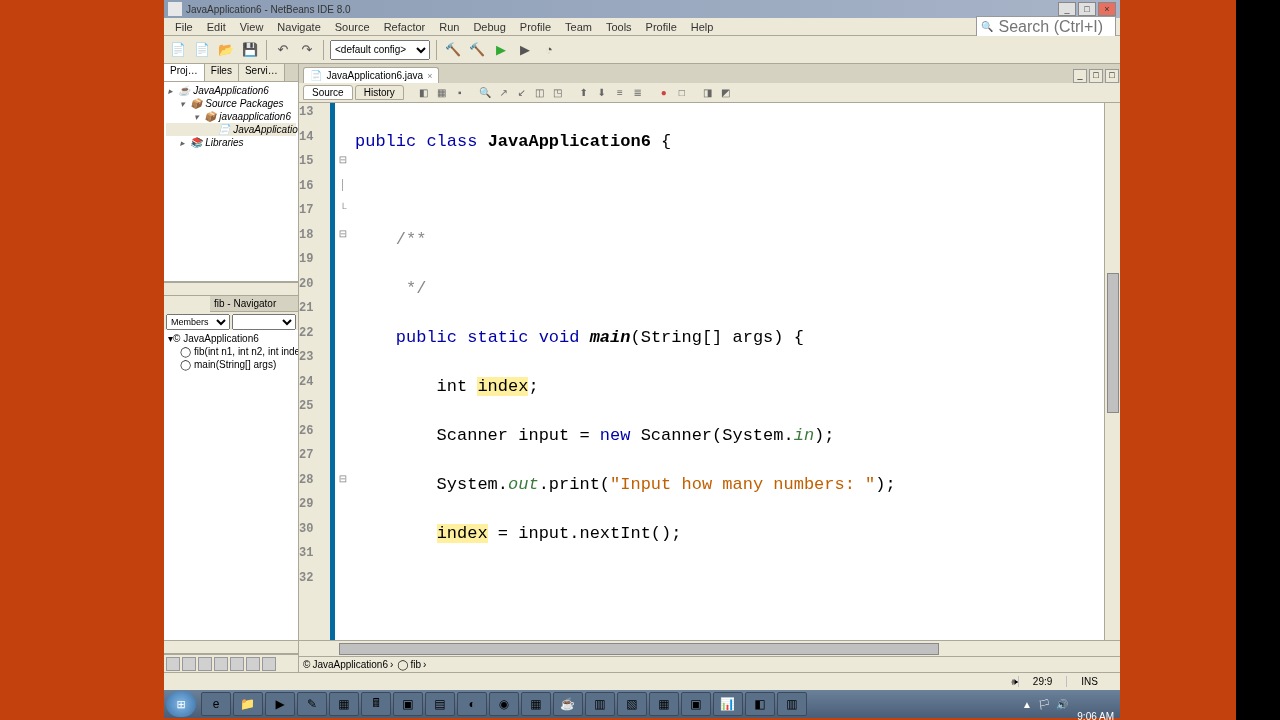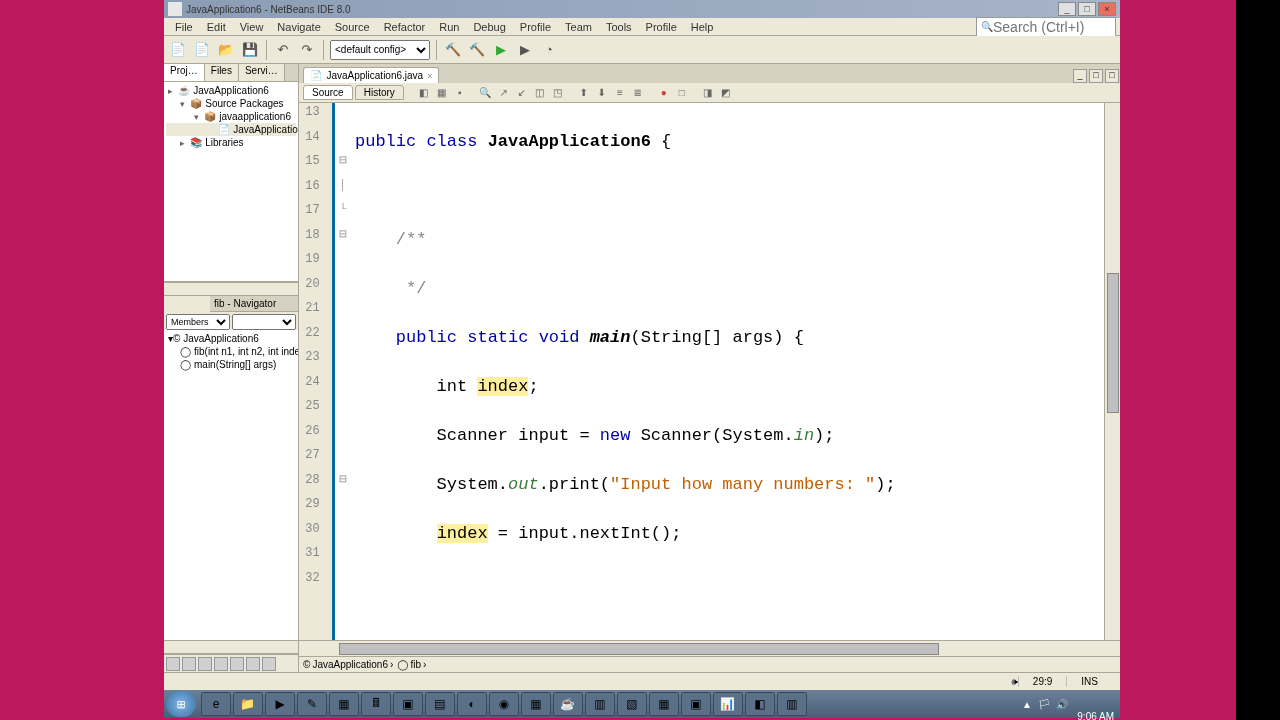--- a/index.html
+++ b/index.html
@@ -1,39 +1,39 @@
 <!DOCTYPE html>
 <html><head>
 <meta charset="utf-8">
 <style>
 * { margin: 0; padding: 0; box-sizing: border-box; }
 body { font-family: Tahoma, Arial, sans-serif; font-size: 11px; background: #000; overflow: hidden; }
-.screen { width: 1236px; height: 720px; position: relative; background: #be185d; }
+.screen { width: 1236px; height: 720px; position: relative; background: #c2410c; }
 .desktop { position: absolute; left: 164px; top: 0; width: 956px; height: 690px; background: #d4d0c8; display: flex; flex-direction: column; }
 .titlebar { height: 18px; background: linear-gradient(to right, #8b9db5, #a8b4c8); color: #333; display: flex; align-items: center; padding: 0 4px; font-size: 10px; }
 .titlebar .icon { width: 14px; height: 14px; background: #e8e8e8; margin-right: 4px; }
 .titlebar .spacer { flex: 1; }
 .titlebar .winbtn { width: 18px; height: 14px; background: #e0e0e0; border: 1px solid #888; margin-left: 2px; font-size: 9px; text-align: center; line-height: 12px; }
 .titlebar .winbtn.close { background: #e87060; }
 .menubar { height: 18px; background: #ece9d8; border-bottom: 1px solid #aca899; display: flex; align-items: center; padding: 0 4px; }
 .menubar .menu-item { padding: 1px 7px; font-size: 11px; color: #333; cursor: pointer; }
 .menubar .search { margin-left: auto; display: flex; align-items: center; border: 1px solid #999; background: #fff; padding: 1px 4px; width: 140px; }
 .menubar .search .mag { width: 12px; font-size: 10px; color: #666; }
-.menubar .search input { border: none; font-size: 14px; width: 110px; outline: none; color: #888; }
+.menubar .search input { border: none; font-size: 16px; width: 110px; outline: none; color: #888; text-align: right; }
 .toolbar { height: 28px; background: #ece9d8; border-bottom: 1px solid #aca899; display: flex; align-items: center; padding: 0 4px; gap: 4px; }
 .toolbar .tbtn { width: 20px; height: 20px; background: #ece9d8; border: 1px solid transparent; font-size: 13px; color: #555; display: flex; align-items: center; justify-content: center; }
 .toolbar .sep { width: 1px; height: 20px; background: #aca899; margin: 0 2px; }
 .toolbar select { font-size: 10px; height: 20px; width: 100px; }
 .main { flex: 1; display: flex; overflow: hidden; }
 .left-panel { width: 135px; background: #ece9d8; border-right: 1px solid #aca899; display: flex; flex-direction: column; }
 .proj-tabs { height: 18px; background: #d6d2c2; border-bottom: 1px solid #aca899; display: flex; font-size: 10px; }
 .proj-tabs .ptab { padding: 1px 6px; border-right: 1px solid #aca899; background: #ece9d8; }
 .proj-tabs .ptab.active { background: #fff; }
 .tree { flex: 0 0 auto; background: #fff; border-bottom: 1px solid #aca899; padding: 2px; font-size: 10px; height: 200px; overflow: hidden; }
-.tree .node { padding: 1px 2px; white-space: nowrap; }
+.tree .node { padding: 1px 2px; white-space: nowrap; font-style: italic; }
 .tree .node.selected { background: #ece9d8; }
 .tree .ind1 { padding-left: 14px; }
 .tree .ind2 { padding-left: 28px; }
 .tree .ind3 { padding-left: 42px; }
 .tree .ticon { display: inline-block; width: 10px; font-size: 9px; color: #666; }
 .hscroll { height: 14px; background: #ece9d8; border-top: 1px solid #aca899; border-bottom: 1px solid #aca899; }
 .nav-panel { flex: 1; display: flex; flex-direction: column; }
 .nav-header { height: 16px; background: #d6d2c2; border-bottom: 1px solid #aca899; font-size: 10px; padding: 1px 4px; display: flex; align-items: center; margin-left: 46px; }
 .nav-combo { height: 18px; display: flex; padding: 2px; gap: 2px; }
 .nav-combo select { font-size: 9px; flex: 1; height: 16px; }
@@ -46,21 +46,21 @@
 .editor-tabs { height: 19px; background: #d6d2c2; display: flex; align-items: flex-end; padding-left: 4px; }
 .editor-tabs .etab { background: #fff; border: 1px solid #aca899; border-bottom: none; padding: 2px 6px; font-size: 10px; display: flex; align-items: center; gap: 4px; border-radius: 3px 3px 0 0; }
 .editor-tabs .etab .x { font-size: 9px; color: #888; }
 .editor-tabs .spacer { flex: 1; }
 .editor-tabs .wbtn { width: 14px; height: 14px; background: #ece9d8; border: 1px solid #999; font-size: 9px; text-align: center; margin: 0 1px; }
 .editor-toolbar { height: 20px; background: #ece9d8; border-bottom: 1px solid #aca899; display: flex; align-items: center; padding: 0 4px; gap: 2px; }
 .editor-toolbar .stab { padding: 1px 8px; font-size: 10px; background: #fff; border: 1px solid #aca899; border-radius: 3px 3px 0 0; }
 .editor-toolbar .stab.inactive { background: #ece9d8; }
 .editor-toolbar .etbtn { width: 16px; height: 16px; font-size: 10px; color: #666; display: flex; align-items: center; justify-content: center; }
 .editor-body { flex: 1; display: flex; overflow: hidden; position: relative; }
-.gutter { width: 36px; background: #ece9d8; border-right: 3px solid #0369a1; text-align: center; padding-top: 2px; }
+.gutter { width: 36px; background: #ece9d8; border-right: 5px solid #0369a1; text-align: left; padding-top: 2px; font-weight: bold; }
 .gutter .ln { height: 24.5px; font-size: 12px; color: #888; padding-right: 6px; font-family: 'Courier New', monospace; }
 .fold-gutter { width: 16px; background: #fff; padding-top: 2px; }
 .fold-gutter .fold { height: 24.5px; font-size: 10px; color: #888; text-align: center; }
 .code { flex: 1; font-family: 'Courier New', monospace; font-size: 17px; line-height: 24.5px; padding: 2px 4px; white-space: pre; overflow: hidden; position: relative; }
 .code .line { height: 24.5px; }
 .kw { color: #0000aa; }
 .bold { font-weight: bold; }
 .italic { font-style: italic; }
 .comment { color: #888888; }
 .str { color: #c06000; }

